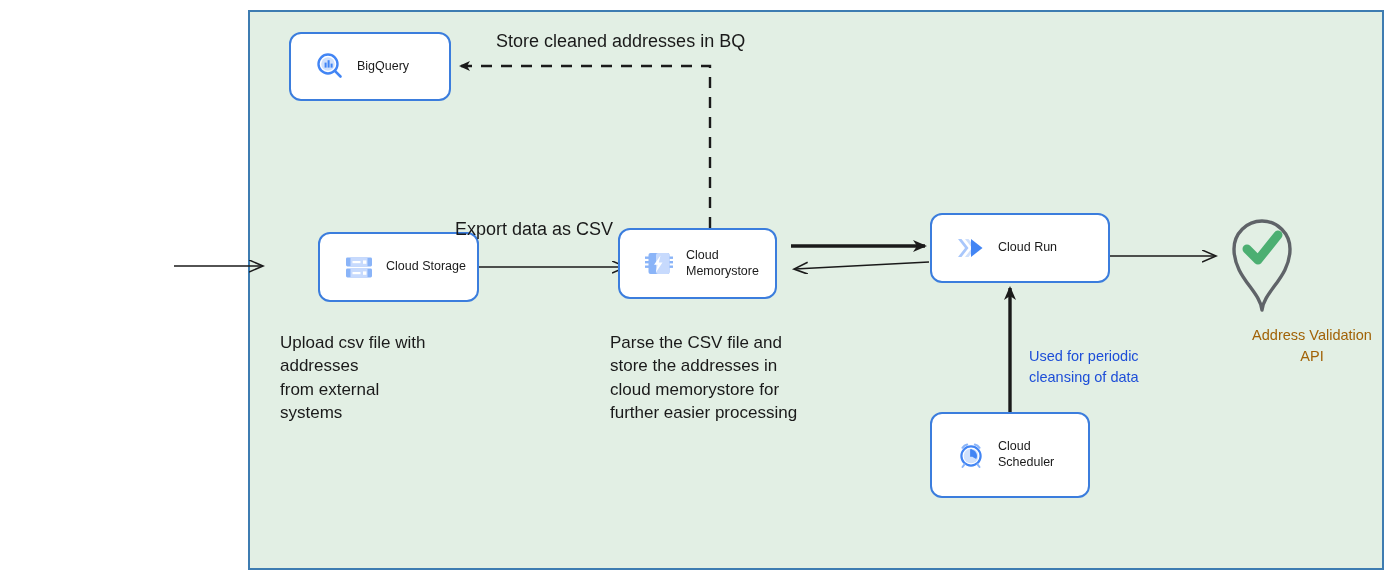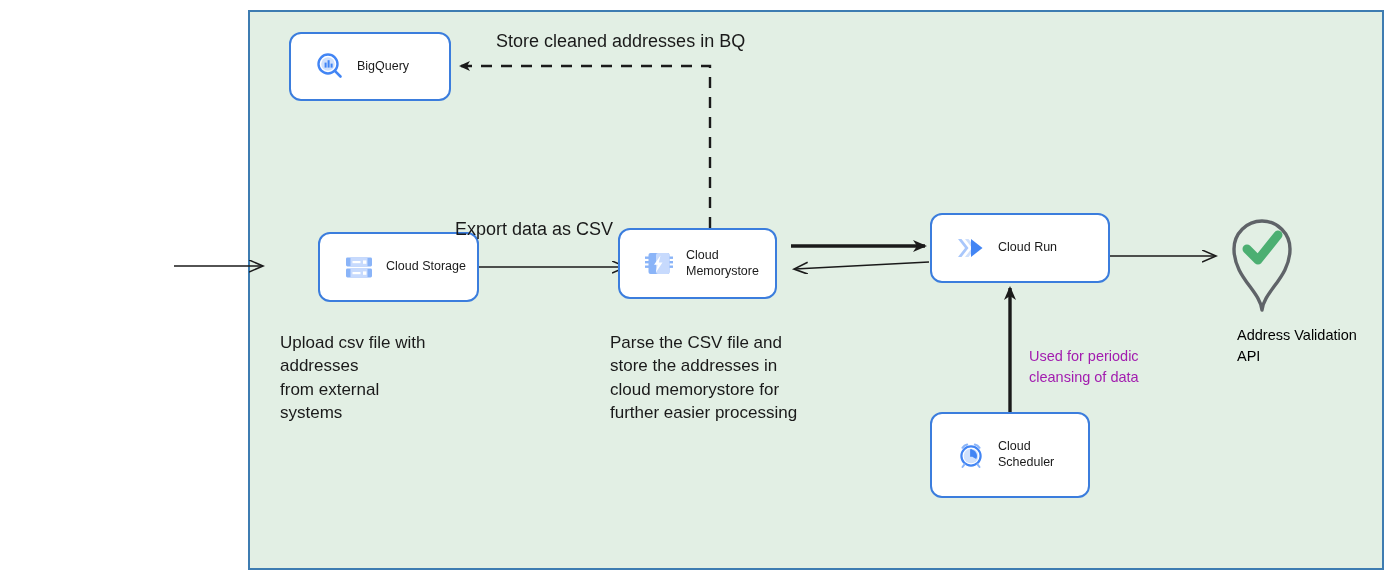--- a/index.html
+++ b/index.html
@@ -84,36 +84,37 @@
   .caption {
     position: absolute;
     font-size: 17px;
     color: #1a1a1a;
     line-height: 1.38;
     white-space: pre-line;
   }
   .caption-sm {
     position: absolute;
     font-size: 14.5px;
-    color: #a21caf;
+    color: #1d4ed8;
     line-height: 1.42;
     white-space: pre-line;
   }
   .edge-label {
     position: absolute;
     font-size: 18px;
     color: #1a1a1a;
     white-space: nowrap;
   }
   .pin-label {
     position: absolute;
     font-size: 14.5px;
-    color: #000000;
+    color: #a16207;
     line-height: 1.42;
     white-space: pre-line;
+    text-align: center;
   }
   
   #wires {
     position: absolute;
     left: 0;
     top: 0;
     width: 1400px;
     height: 580px;
     pointer-events: none;
   }

